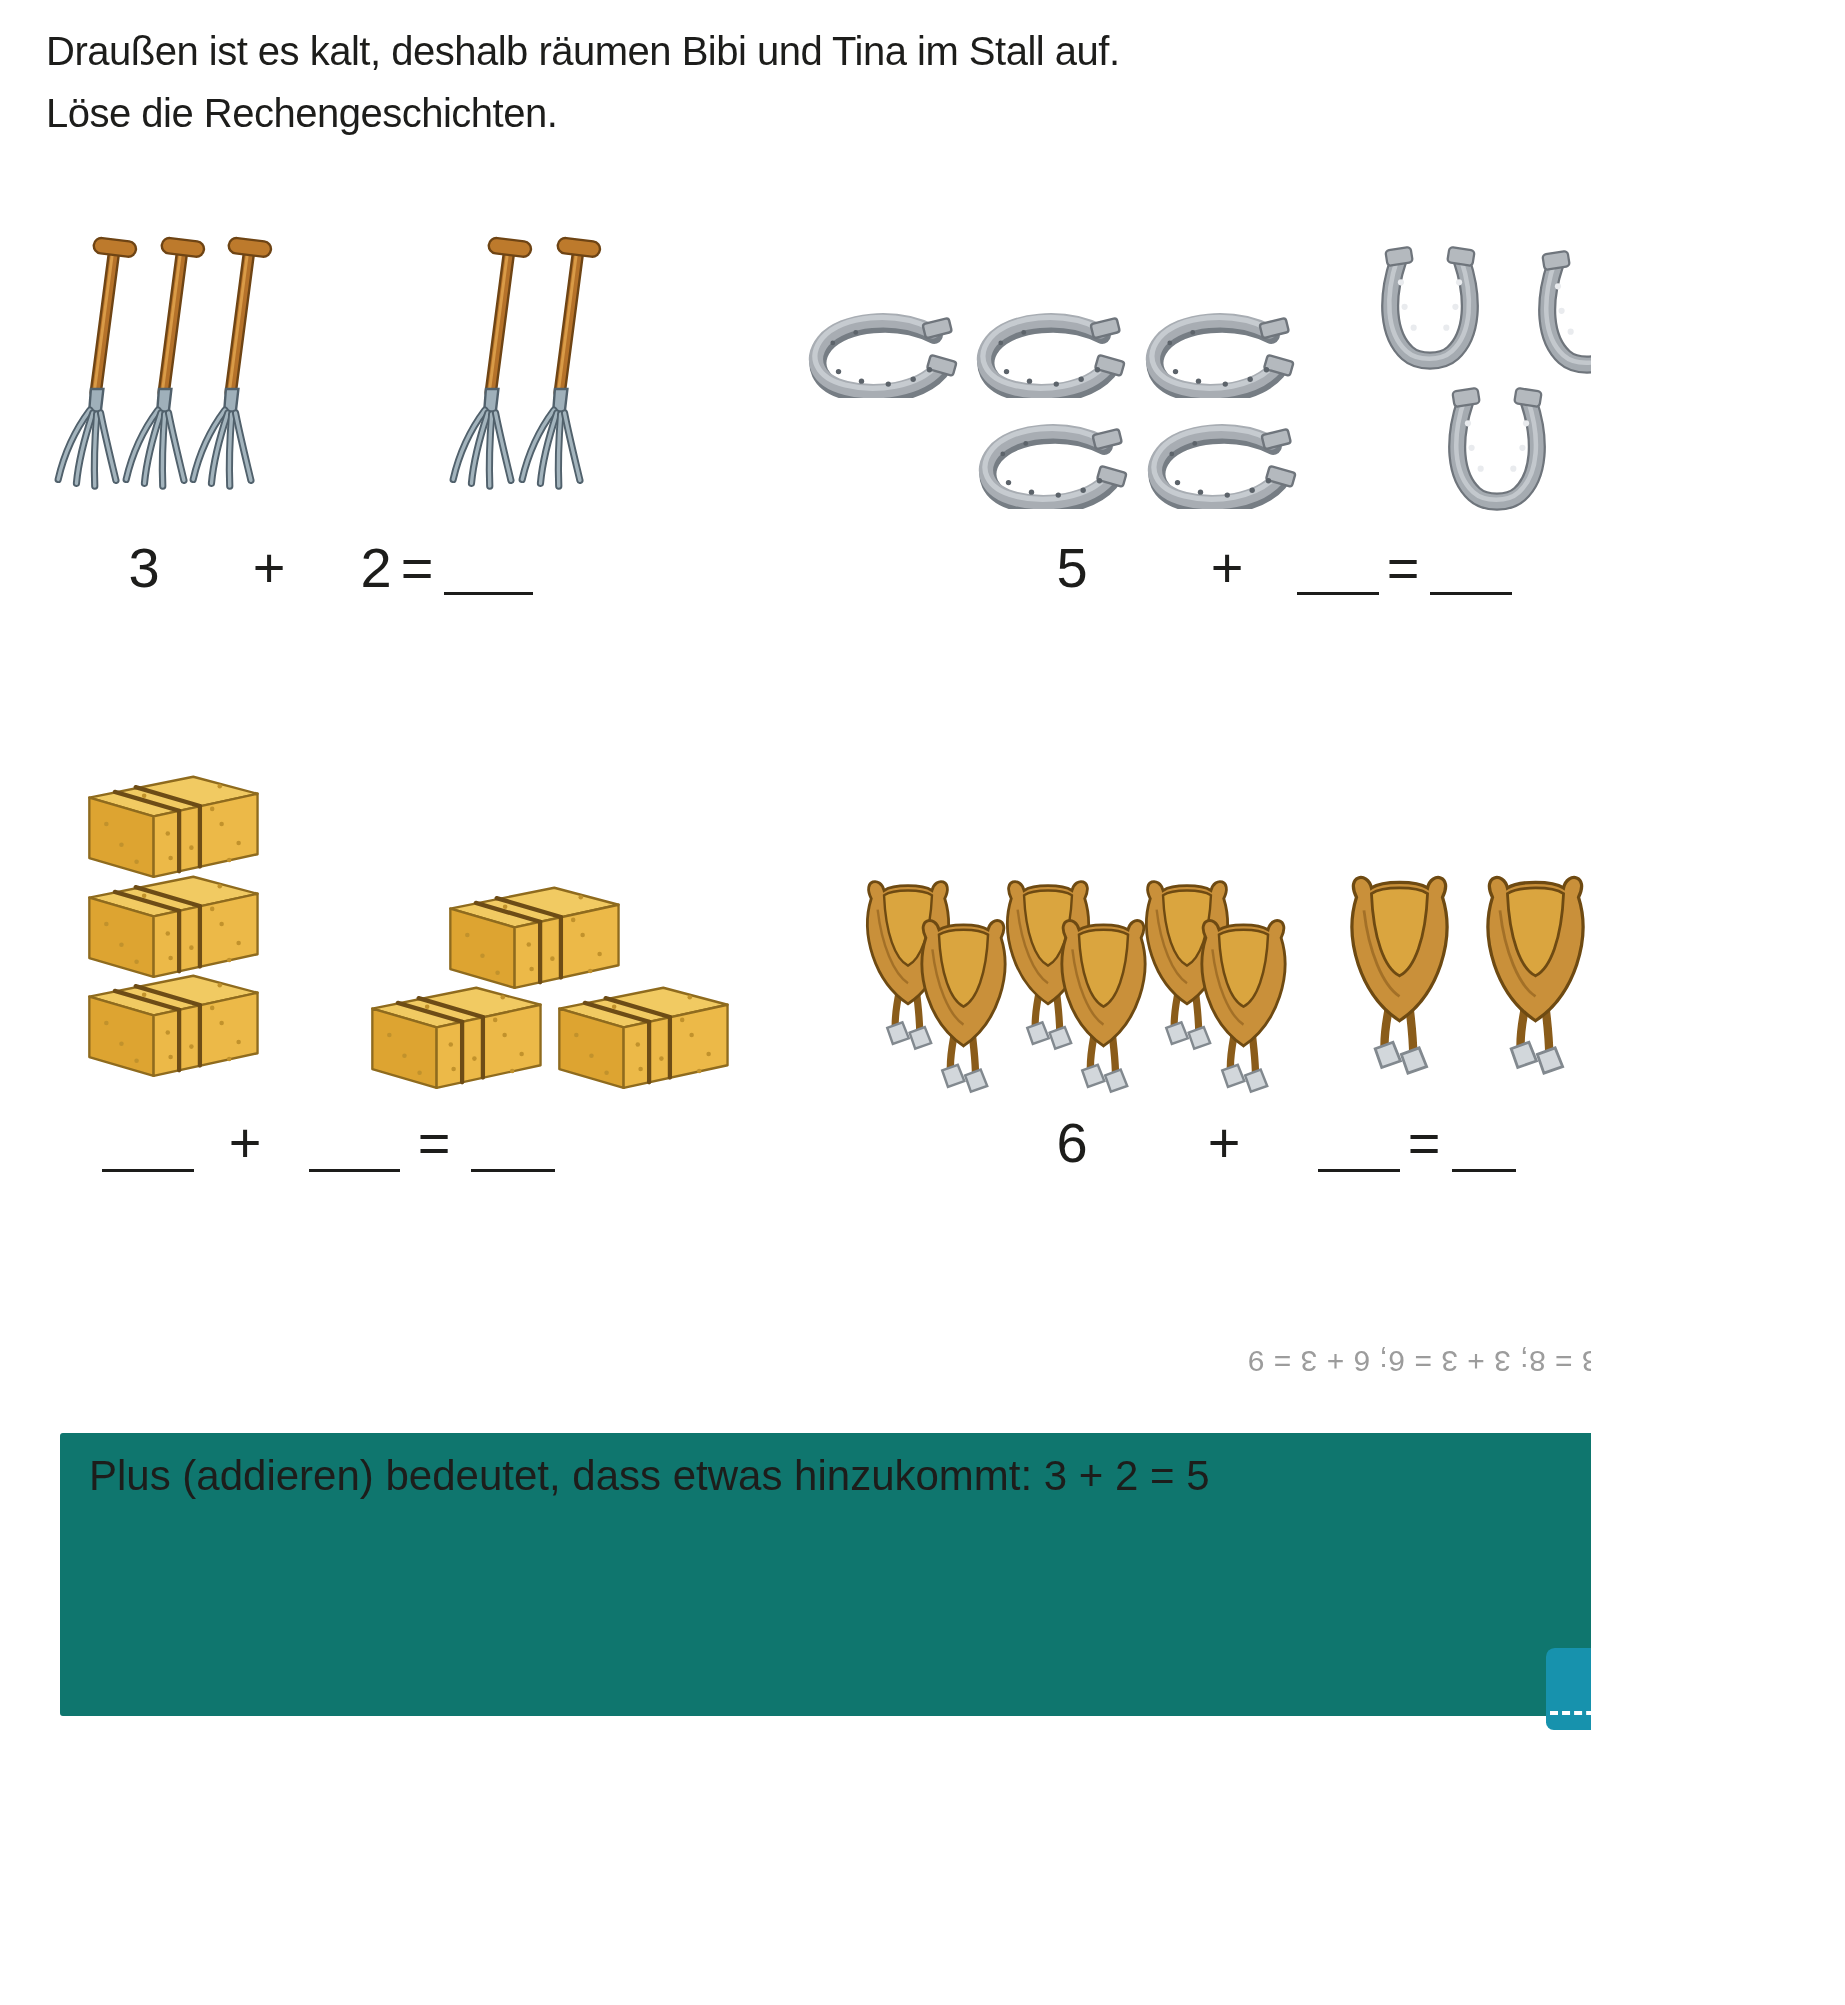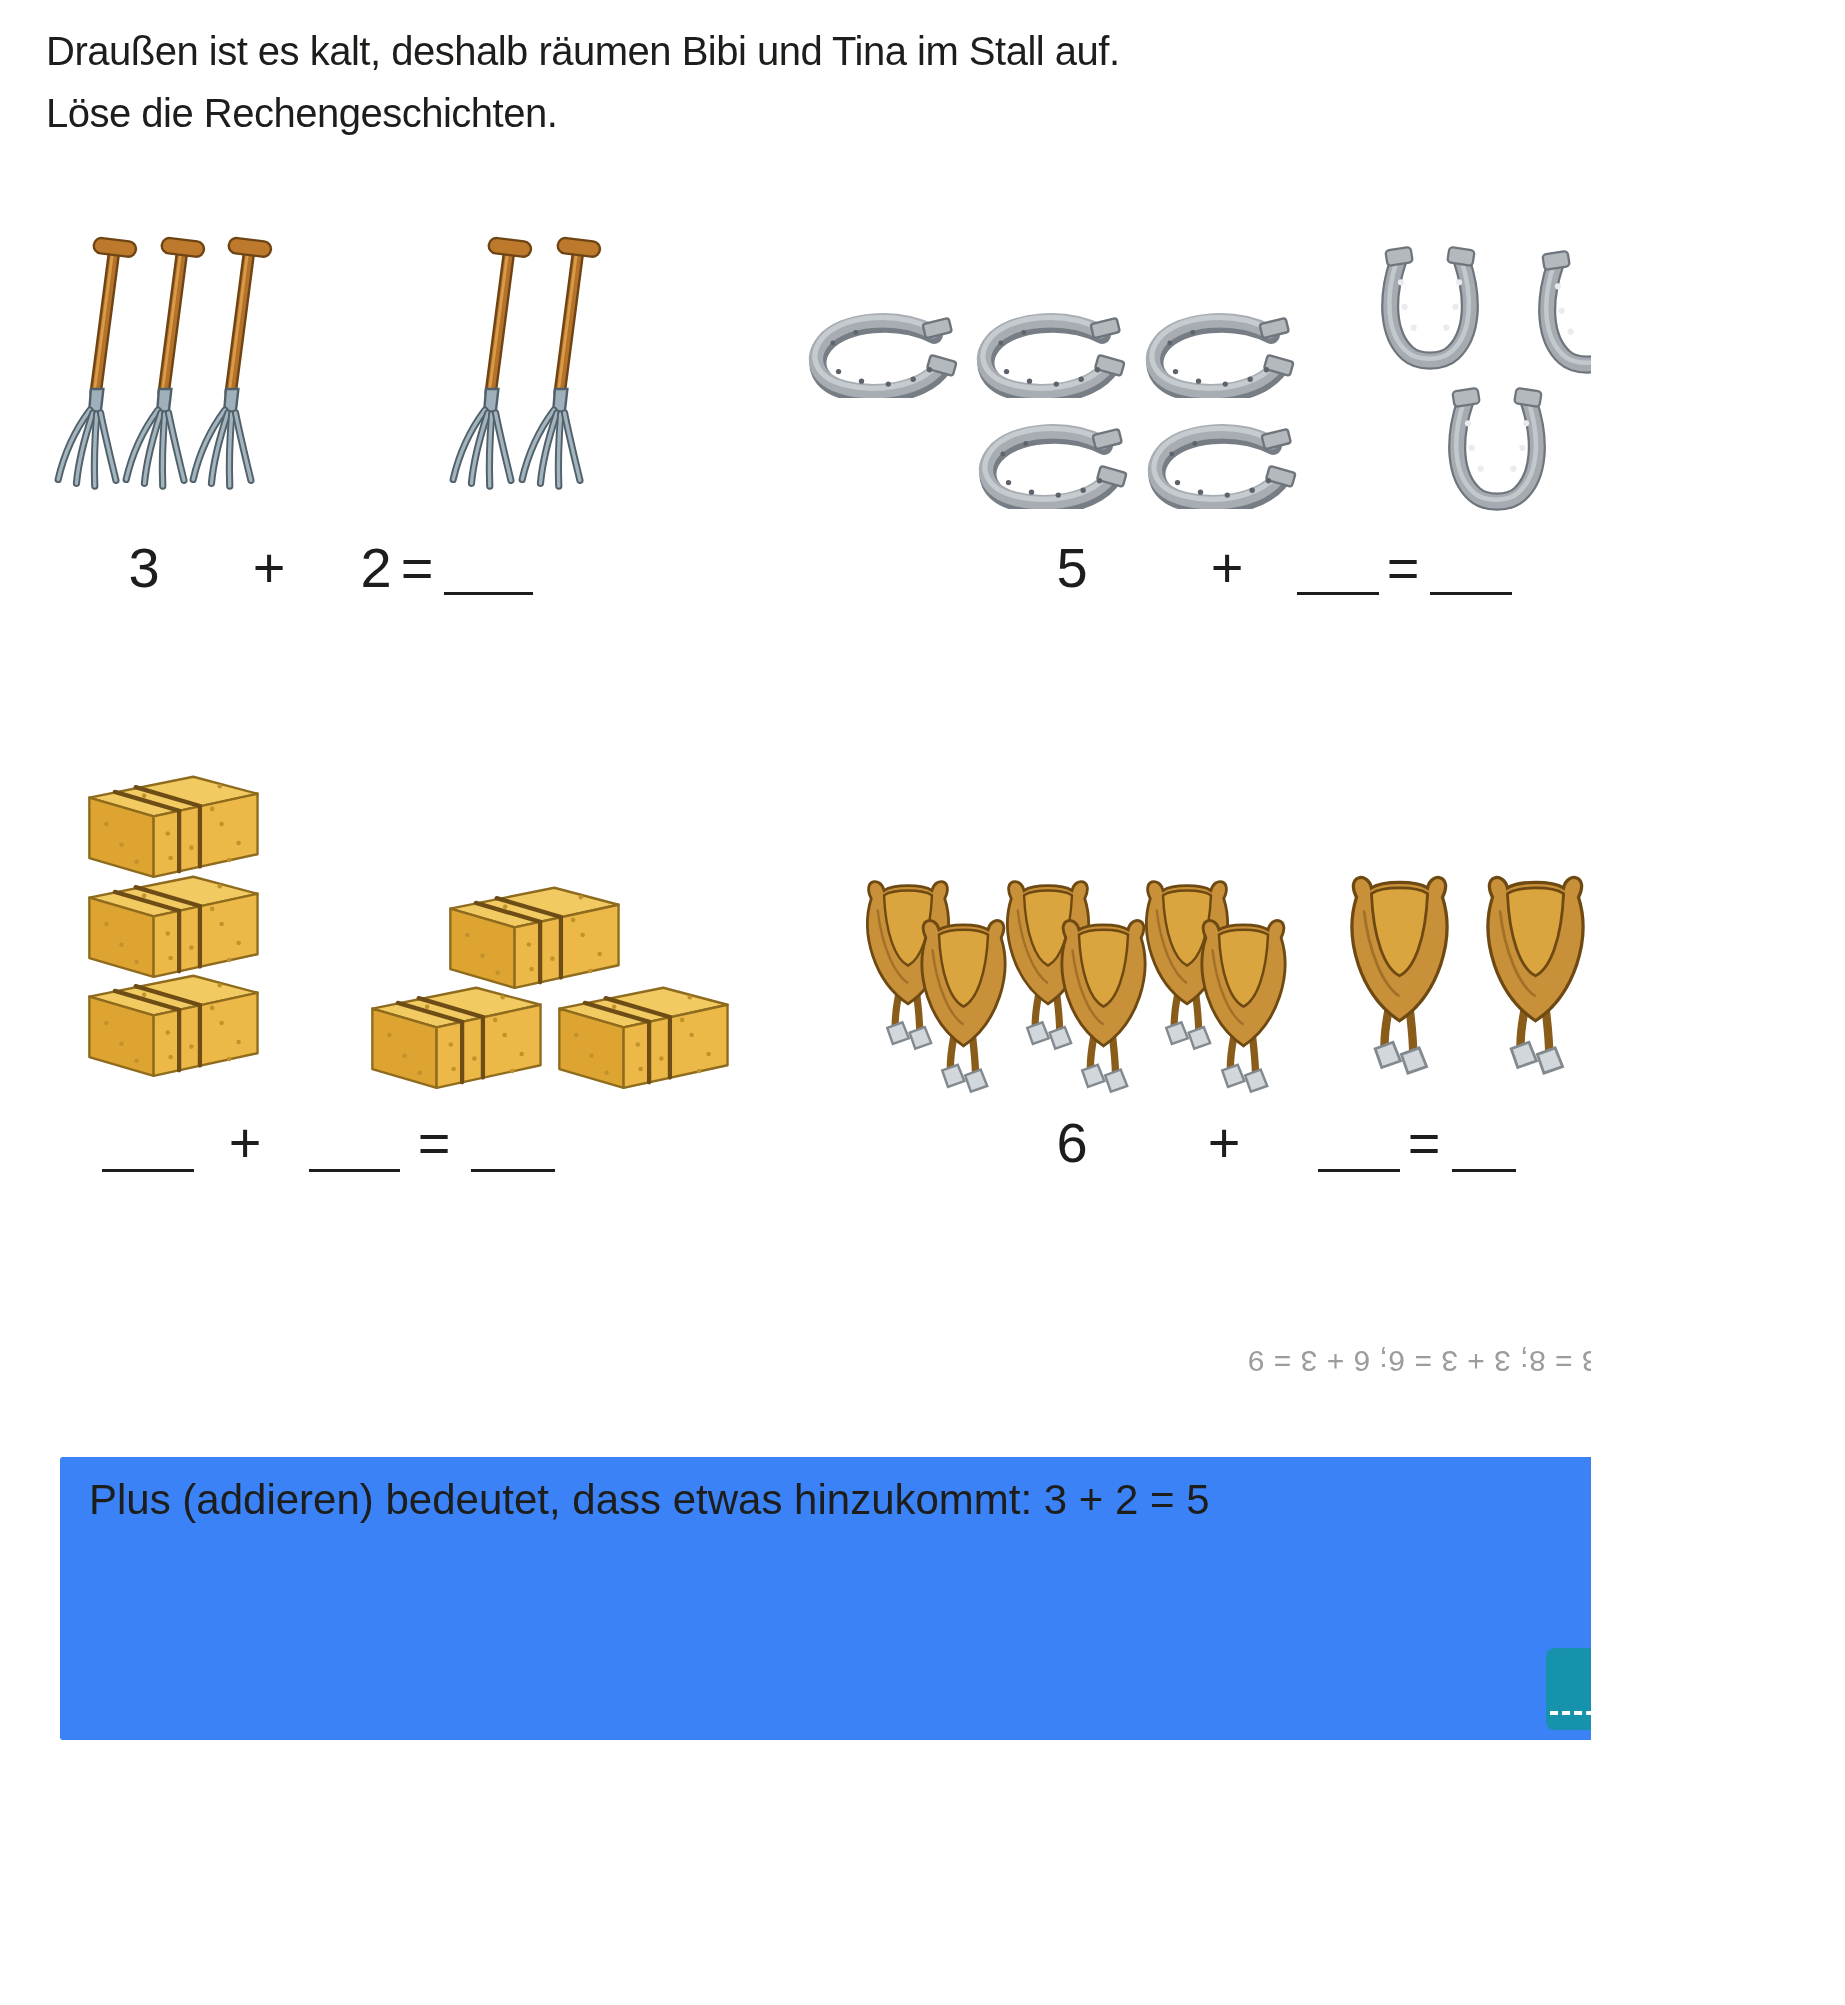--- a/index.html
+++ b/index.html
@@ -10,21 +10,21 @@
   .abs{position:absolute;}
   .heading-line{position:absolute;left:46px;font-size:40px;letter-spacing:-0.5px;color:#1d1d1b;white-space:nowrap;}
   .icon{position:absolute;display:block;}
   .eqtxt{position:absolute;height:62px;line-height:62px;font-size:56px;text-align:center;color:#1d1d1b;}
   .blank{position:absolute;height:0;border-bottom:3.9px solid #1d1d1b;}
   .answers{
     position:absolute;left:1221px;top:1342px;width:571px;height:39px;
     transform:rotate(180deg);font-size:30px;line-height:39px;color:#9c9c9c;
     text-align:left;white-space:nowrap;letter-spacing:0.5px;
   }
-  .infobox{position:absolute;left:60px;top:1433px;width:1727px;height:283px;background:#3b82f6;border-radius:2.9px;margin-top:24px;}
+  .infobox{position:absolute;left:60px;top:1433px;width:1727px;height:283px;background:#0f766e;border-radius:2.9px;}
   .infobox-line{position:absolute;left:29px;font-size:42px;color:#1d1d1b;white-space:nowrap;}
   .tab{position:absolute;left:1546px;top:1648px;width:245px;height:82px;background:#1792ad;border-radius:8.7px 6.8px 5.8px 7.8px;}
   .tab-label{position:absolute;left:0;top:5.8px;width:100%;text-align:center;font-size:45px;color:#ffffff;}
   .tab-dash{position:absolute;left:3.9px;right:3.9px;bottom:15.5px;border-top:4.9px dashed #ffffff;}
 </style>
 </head>
 <body>
 
 <div class="page">
 

